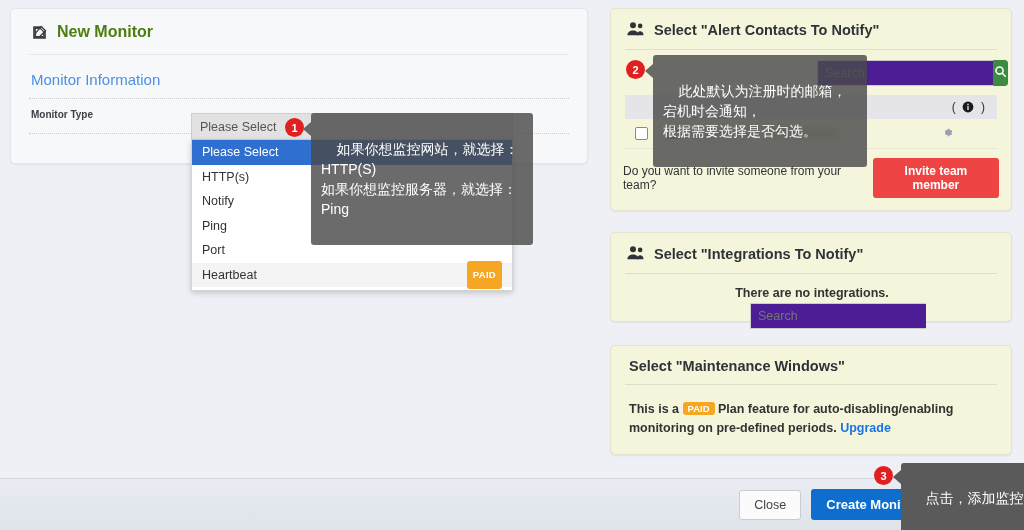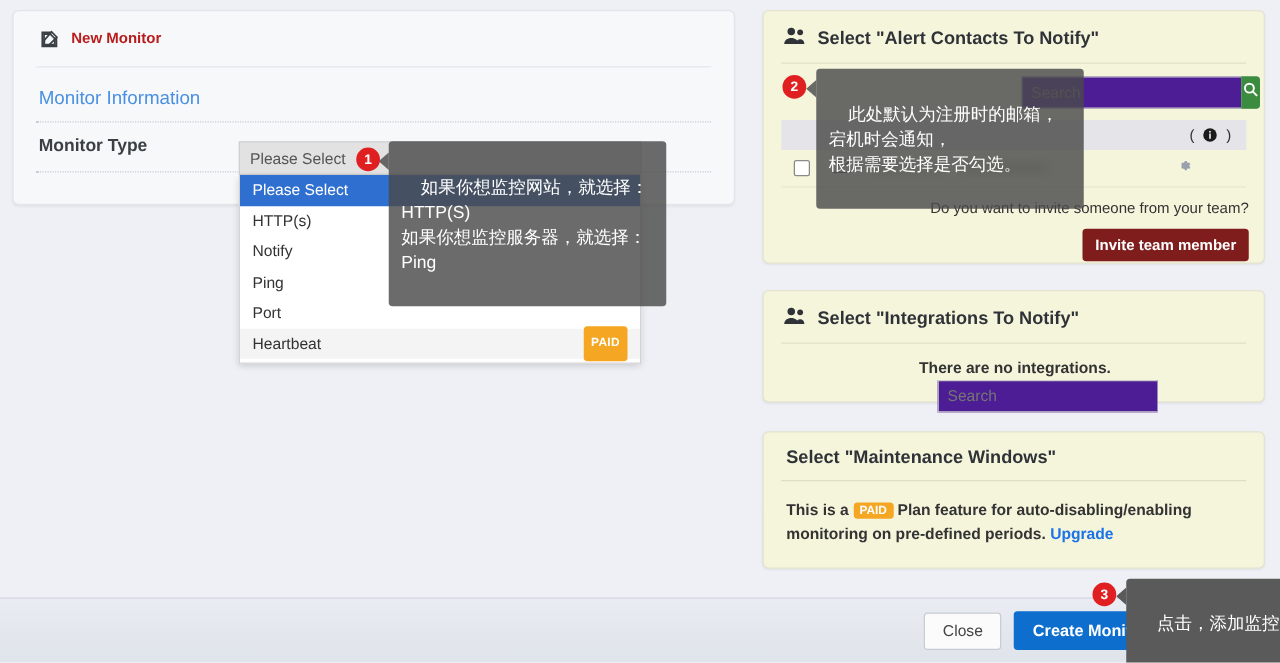--- a/index.html
+++ b/index.html
@@ -14,40 +14,40 @@
   
   .left-card {
     position: absolute; left: 10px; top: 8px;
     width: 578px; height: 156px;
     background: #f7f8fa;
     border: 1px solid #e2e5eb;
     border-radius: 5px;
     box-shadow: 0 1px 2px rgba(0,0,0,.05);
   }
   .card-title {
-    display: flex; align-items: flex-start; gap: 9px;
+    display: flex; align-items: flex-end; gap: 9px;
     padding: 14px 0 0 20px;
-    font-size: 12px; font-weight: bold; color: #b91c1c;
+    font-size: 16px; font-weight: bold; color: #4d7c0f;
   }
   .card-title-rule {
     margin: 13px 18px 0 18px;
     border-top: 1px solid #e4e7ec;
   }
   .section-head {
     padding: 16px 0 0 20px;
     font-size: 15px; color: #4a90e2; font-weight: normal;
   }
   .dotted-rule {
     margin: 10px 18px 0 18px;
     border-top: 1px dotted #c9ccd4;
   }
   .form-row {
     display: flex; align-items: center;
     padding: 10px 0 0 20px;
-    font-size: 14px; font-weight: bold; color: #3a3f45; text-align: center;
+    font-size: 10px; font-weight: bold; color: #3a3f45; text-align: center;
   }
   .form-row-rule {
     margin: 13px 18px 0 18px;
     border-top: 1px dotted #c9ccd4;
   }
 
   .pencil-icon svg { display: block; }
 
   
   .select-wrap { position: absolute; left: 191px; top: 113px; width: 322px; z-index: 30; }
@@ -163,26 +163,26 @@
     margin-left: 10px;
     height: 11px;
     background: linear-gradient(90deg,
       rgba(0,0,0,0) 0px, rgba(120,120,100,.18) 8px, rgba(120,120,100,.18) 58px,
       rgba(0,0,0,0) 68px, rgba(0,0,0,0) 74px,
       rgba(120,120,100,.22) 84px, rgba(120,120,100,.22) 140px, rgba(0,0,0,0) 152px);
     filter: blur(2.4px);
     max-width: 250px;
   }
   .invite-line {
-    display: flex; align-items: flex-end; justify-content: flex-end; gap: 10px;
+    display: flex; align-items: center; justify-content: flex-end; gap: 10px;
     padding: 9px 12px 0 12px;
-    font-size: 12px; color: #333; flex-direction: column;
+    font-size: 12px; color: #333;
   }
   .btn-blue {
-    background: #7f1d1d; color: #fff;
+    background: #ef4444; color: #fff;
     font-size: 12px; font-weight: bold;
     border: none; border-radius: 3px;
     padding: 6px 10px; cursor: pointer;
     font-family: "Liberation Sans", sans-serif;
   }
   .panel-body-text { font-size: 12.5px; color: #333; line-height: 19px; }
   .link-blue { color: #1a73e8; text-decoration: none; font-weight: bold; }
   .badge-paid-inline {
     background: #f5a623; color: #fff; font-size: 9.5px; font-weight: bold;
     padding: 1px 5px; border-radius: 3px; vertical-align: 1px;

